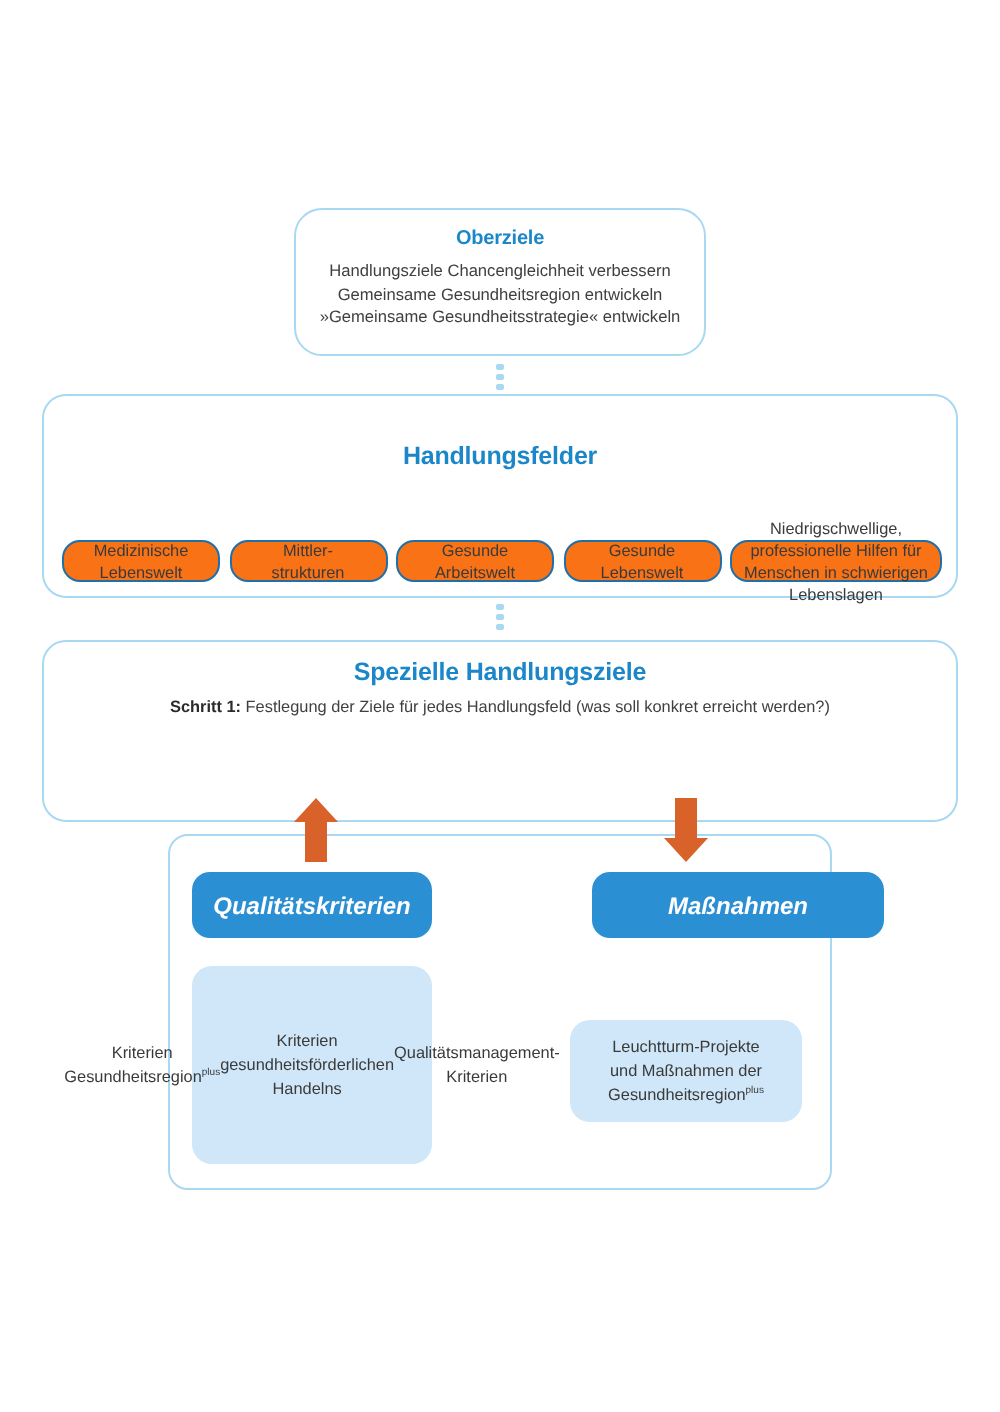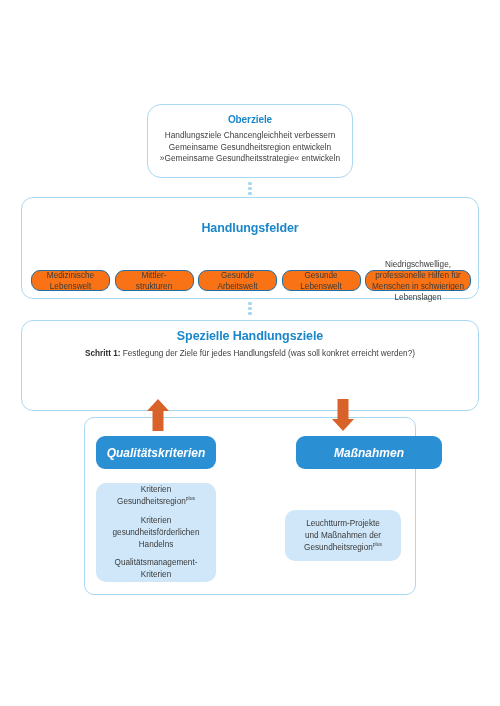--- a/index.html
+++ b/index.html
@@ -203,21 +203,20 @@
   .lightbox {
     position: absolute;
     box-sizing: border-box;
     background: #cfe7f8;
     border-radius: 10px;
     text-align: center;
     font-size: 8.2px;
     line-height: 12px;
     color: #3a3a3a;
     display: flex;
-    flex-direction: column;
     align-items: center;
     justify-content: center;
     padding: 4px 5px;
   }
   #lightbox-quality {
     left: 96px;
     top: 483px;
     width: 120px;
     height: 99px;
   }

